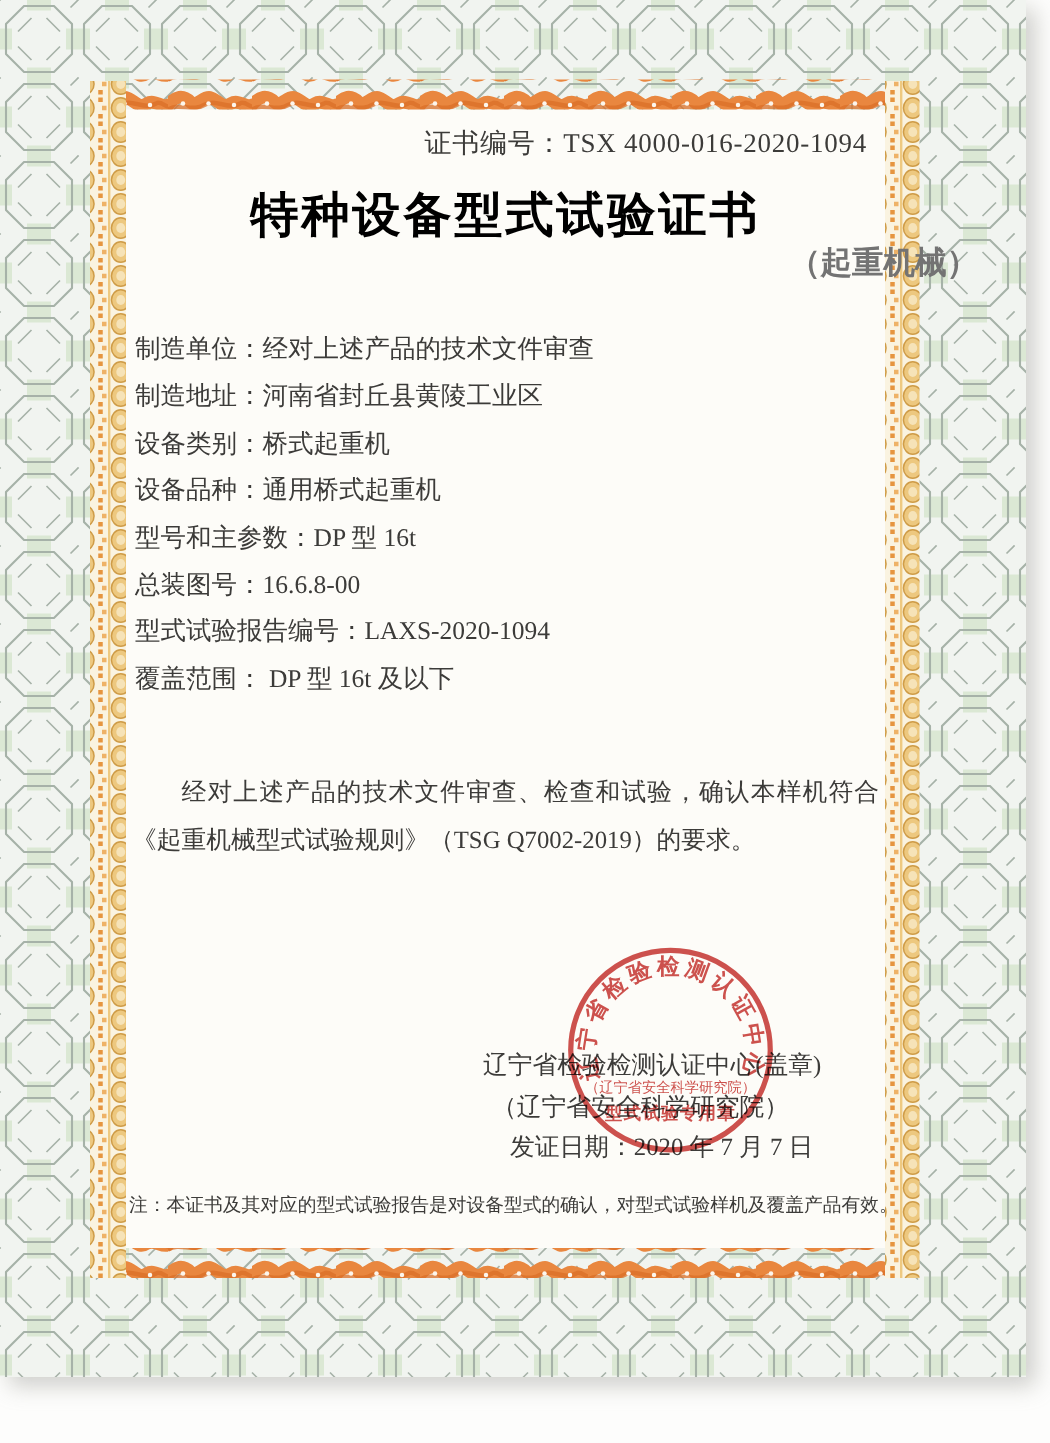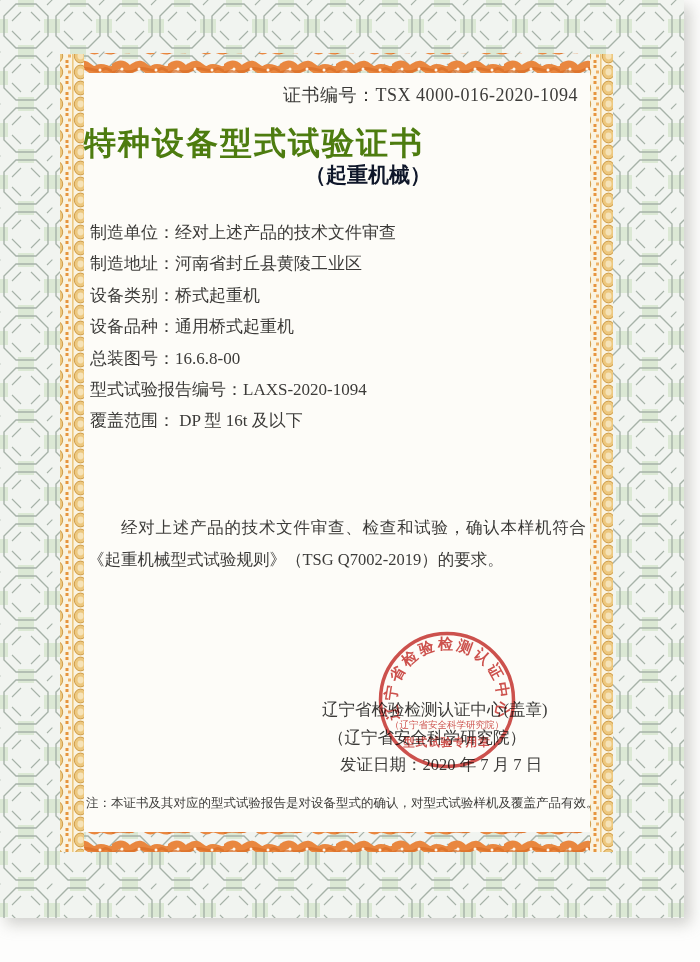--- a/index.html
+++ b/index.html
@@ -6,22 +6,22 @@
   body{
     width:700px;height:962px;overflow:hidden;background:#ffffff;
     font-family:"Liberation Serif","DejaVu Serif",serif;
   }
   .stage{position:relative;width:700px;height:962px;background:#fdfdfc;color:#3c3b39;}
   .paper{position:absolute;left:0;top:0;width:684px;height:918px;
          box-shadow:6px 6px 14px rgba(150,150,145,.45);}
   .bg-svg{position:absolute;left:0;top:0;}
   .abs{position:absolute;}
   .certno{left:84px;top:83px;width:494px;text-align:right;font-size:18px;letter-spacing:.5px;}
-  .title{left:84px;top:122px;width:506px;text-align:left;font-size:32px;font-weight:bold;letter-spacing:2px;color:#4d7c0f;}
-  .subtitle{left:84px;top:161px;width:568px;text-align:center;font-size:21px;font-weight:bold;color:#0f172a;}
+  .title{left:84px;top:122px;width:506px;text-align:center;font-size:32px;font-weight:bold;letter-spacing:2px;color:#000000;}
+  .subtitle{left:84px;top:161px;width:568px;text-align:right;font-size:21px;font-weight:bold;color:#737373;}
   .fields{left:90px;top:217px;width:496px;font-size:17px;line-height:31.4px;}
   .frow{white-space:nowrap;}
   .statement{left:88px;top:512px;width:498px;font-size:16.5px;line-height:31.5px;text-indent:2em;text-align:justify;}
   .issuer{left:322px;top:674px;font-size:16.5px;line-height:27.6px;margin-top:22px;}
   .issuer .l2{padding-left:6px;}
   .issuer .l3{padding-left:18px;}
   .note{left:86px;top:795px;width:506px;font-size:12.5px;white-space:nowrap;}
   .seal{left:374px;top:624px;width:148px;height:152px;mix-blend-mode:multiply;opacity:.88;}
 </style>
 </head>
@@ -76,20 +76,21 @@
     </div>
 
     <div class="abs title">特种设备型式试验证书</div>
     <div class="abs subtitle">（起重机械）</div>
 
     <div class="abs fields">
       <div class="frow"><span>制造单位：</span><span>经对上述产品的技术文件审查</span></div>
       <div class="frow"><span>制造地址：</span><span>河南省封丘县黄陵工业区</span></div>
       <div class="frow"><span>设备类别：</span><span>桥式起重机</span></div>
       <div class="frow"><span>设备品种：</span><span>通用桥式起重机</span></div>
+      <div class="frow"><span>型号和主参数：</span><span>DP 型 16t</span></div>
       <div class="frow"><span>总装图号：</span><span>16.6.8-00</span></div>
       <div class="frow"><span>型式试验报告编号：</span><span>LAXS-2020-1094</span></div>
       <div class="frow"><span>覆盖范围：</span>&nbsp;<span>DP 型 16t 及以下</span></div>
     </div>
 
     <div class="abs statement">经对上述产品的技术文件审查、检查和试验，确认本样机符合《起重机械型式试验规则》（TSG Q7002-2019）的要求。</div>
 
     <div class="abs issuer">
       <div class="l1">辽宁省检验检测认证中心(盖章)</div>
       <div class="l2">（辽宁省安全科学研究院）</div>

